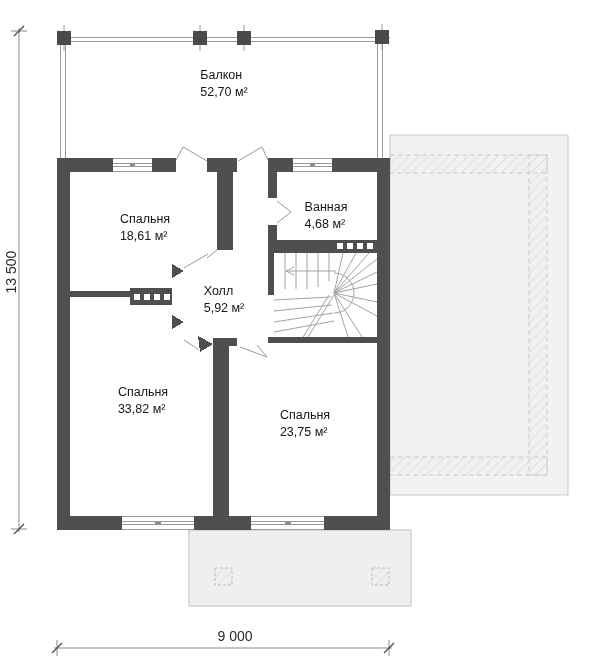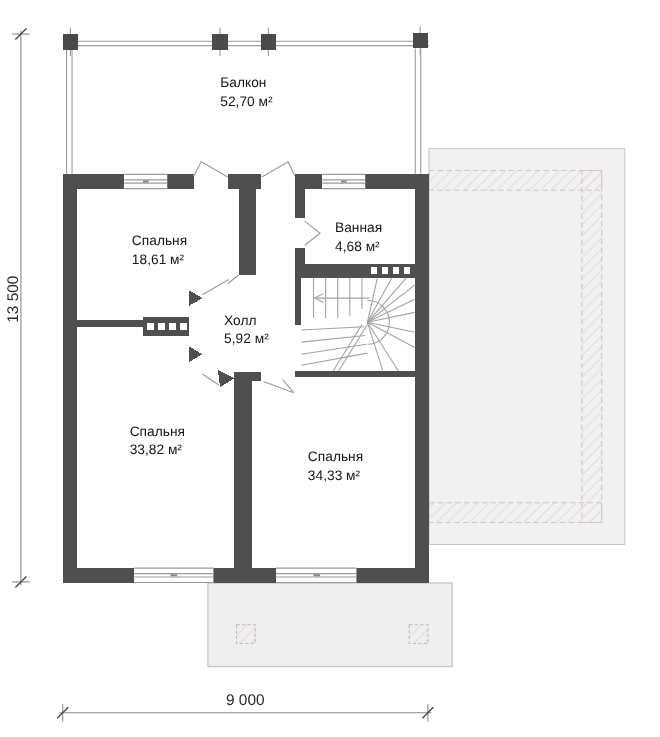--- a/index.html
+++ b/index.html
@@ -9,21 +9,21 @@
   }
   .plan svg{position:absolute;left:0;top:0;}
   .room-label{
     position:absolute;transform:translate(-50%,-50%);
     text-align:left;white-space:nowrap;
     font-size:12.5px;line-height:17px;color:#161616;
   }
   .dim-label{
     position:absolute;font-size:14px;color:#2b2b2b;white-space:nowrap;
   }
-  .dim-label.horizontal{transform:translate(-50%,-50%);}
+  .dim-label.horizontal{transform:translate(-50%,-50%);margin-left:12px;}
   .dim-label.vertical{transform-origin:0 0;transform:rotate(-90deg) translate(-50%,-50%);}
 </style>
 </head>
 <body>
 
 <div class="plan">
 
   <svg width="600" height="670" viewBox="0 0 600 670">
     <defs>
       <pattern id="hatch" width="7" height="7" patternUnits="userSpaceOnUse" patternTransform="rotate(45)">
@@ -227,19 +227,19 @@
   <div class="room-label" style="left:224px;top:300px">
     <div>Холл</div>
     <div>5,92 м²</div>
   </div>
   <div class="room-label" style="left:143px;top:401px">
     <div>Спальня</div>
     <div>33,82 м²</div>
   </div>
   <div class="room-label" style="left:305px;top:424px">
     <div>Спальня</div>
-    <div>34,33 м²</div>
+    <div>23,75 м²</div>
   </div>
 
   <div class="dim-label vertical" style="left:11px;top:272px">13 500</div>
   <div class="dim-label horizontal" style="left:223px;top:636px">9 000</div>
 
 </div>
 
 </body></html>

